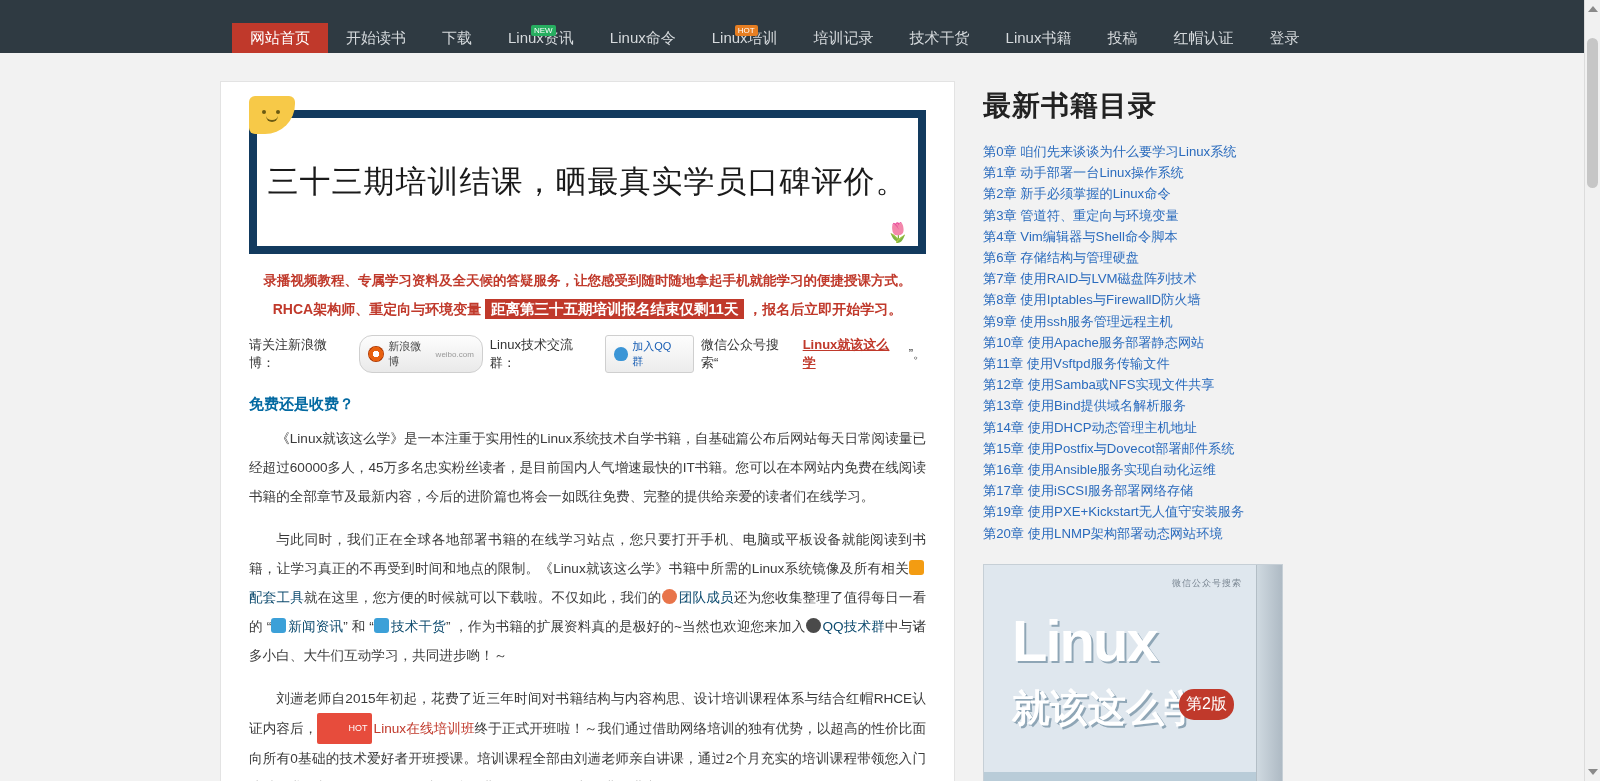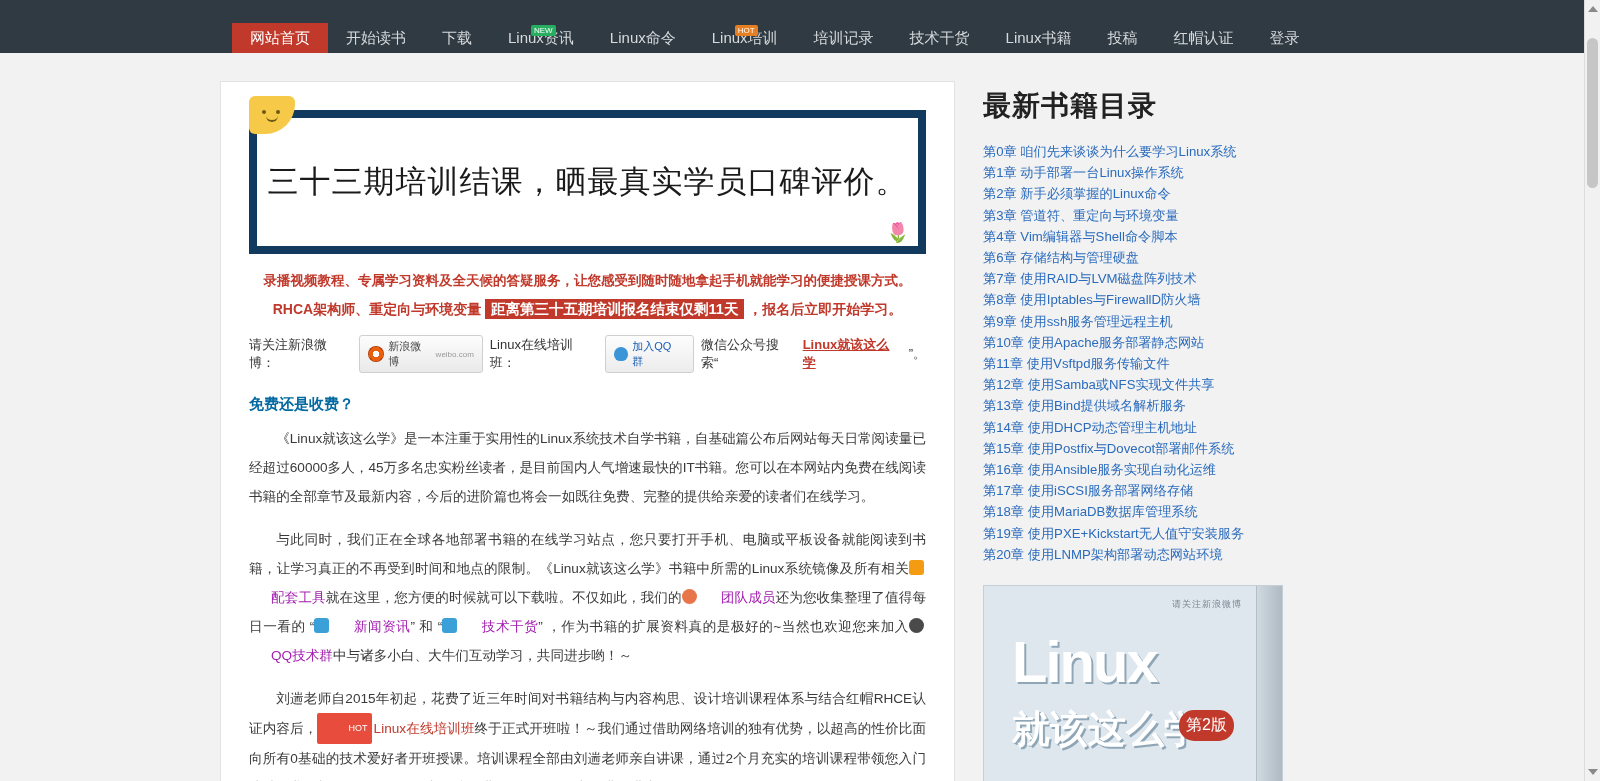--- a/index.html
+++ b/index.html
@@ -152,21 +152,21 @@
     font-size: 13px;
     margin-bottom: 22px;
     flex-wrap: nowrap;
   }
   .weibo-btn {
     display: inline-flex;
     align-items: center;
     gap: 4px;
     background: linear-gradient(#fdfdfd,#e9e9e9);
     border: 1px solid #cfcfcf;
-    border-radius: 3px;
+    border-radius: 13px;
     padding: 3px 8px;
     font-size: 11px;
     color: #444;
     cursor: pointer;
   }
   .weibo-eye {
     width: 16px; height: 16px; border-radius: 50%;
     background: radial-gradient(circle at 50% 50%, #fff 0 3px, #e8600e 3px 7px, #b23c06 7px);
     display: inline-block;
   }
@@ -197,21 +197,21 @@
     font-weight: bold;
   }
   p.body {
     font-size: 13.6px;
     line-height: 29px;
     color: #3a3a3a;
     margin: 0 0 14px 0;
     text-align: justify;
     text-indent: 2em;
   }
-  a.inline { color: #a21caf; text-decoration: none; cursor: pointer; margin-left: 22px; }
+  a.inline { color: #0c4a6e; text-decoration: none; cursor: pointer; }
   a.inline-red { color: #c0392b; text-decoration: none; cursor: pointer; }
   .ic {
     display: inline-block;
     width: 15px; height: 15px;
     border-radius: 3px;
     vertical-align: -2px;
     margin-right: 2px;
   }
   .ic-tool { background: #f39c12; }
   .ic-news { background: #3ca0d8; }
@@ -367,21 +367,21 @@
         <span>，报名后立即开始学习。</span>
       </div>
 
       <div class="social-row">
         <span>请关注新浪微博：</span>
         <span class="weibo-btn">
           <span class="weibo-eye"></span>
           <span>新浪微博</span>
           <span style="font-size:8px;color:#999;">weibo.com</span>
         </span>
-        <span>Linux在线培训班：</span>
+        <span>Linux技术交流群：</span>
         <span class="qq-btn">
           <span class="qq-peng"></span>
           <span>加入QQ 群</span>
         </span>
         <span>微信公众号搜索“</span>
         <span class="link-red">Linux就该这么学</span>
         <span>”。</span>
       </div>
 
       <h3 class="section-title">免费还是收费？</h3>
@@ -411,28 +411,27 @@
         <li>第8章 使用Iptables与FirewallD防火墙</li>
         <li>第9章 使用ssh服务管理远程主机</li>
         <li>第10章 使用Apache服务部署静态网站</li>
         <li>第11章 使用Vsftpd服务传输文件</li>
         <li>第12章 使用Samba或NFS实现文件共享</li>
         <li>第13章 使用Bind提供域名解析服务</li>
         <li>第14章 使用DHCP动态管理主机地址</li>
         <li>第15章 使用Postfix与Dovecot部署邮件系统</li>
         <li>第16章 使用Ansible服务实现自动化运维</li>
         <li>第17章 使用iSCSI服务部署网络存储</li>
-        <li>第18章 使用MariaDB数据库管理系统</li>
         <li>第19章 使用PXE+Kickstart无人值守安装服务</li>
         <li>第20章 使用LNMP架构部署动态网站环境</li>
       </ul>
 
       <div class="book-cover">
 
-        <div class="bc-logo">请关注新浪微博</div>
+        <div class="bc-logo">微信公众号搜索</div>
         <div class="bc-title">Linux</div>
         <div class="bc-sub">就该这么学</div>
         <div class="bc-edition">第2版</div>
 
         <div class="bc-spine"></div>
       </div>
     </div>
   </div>
 </div>
 

